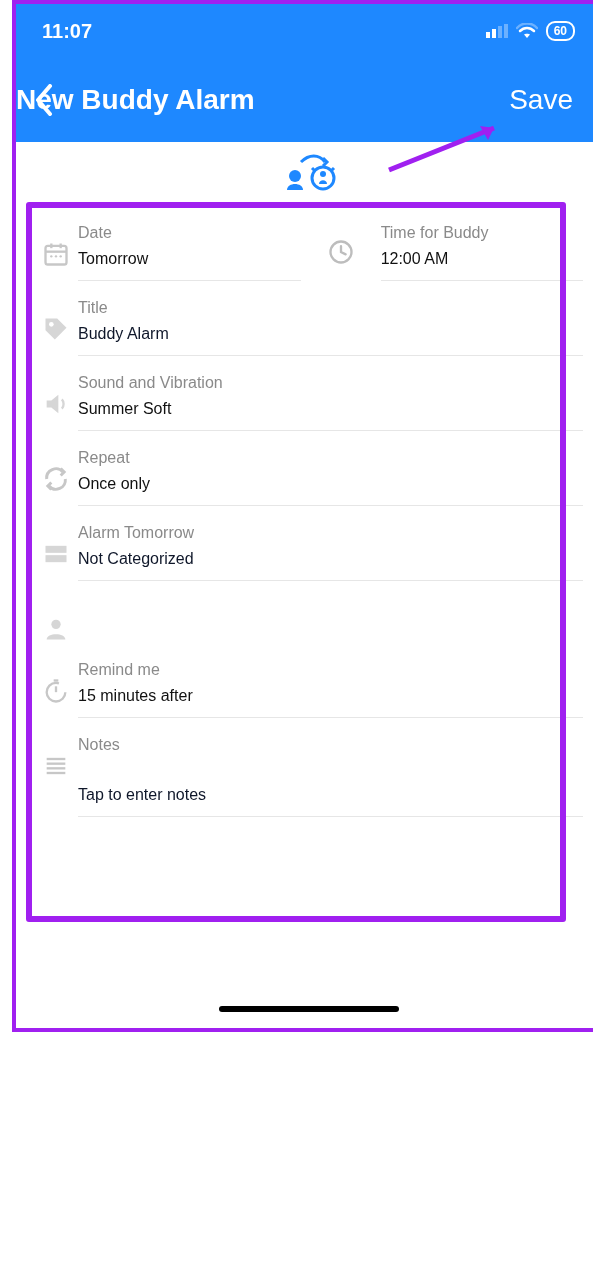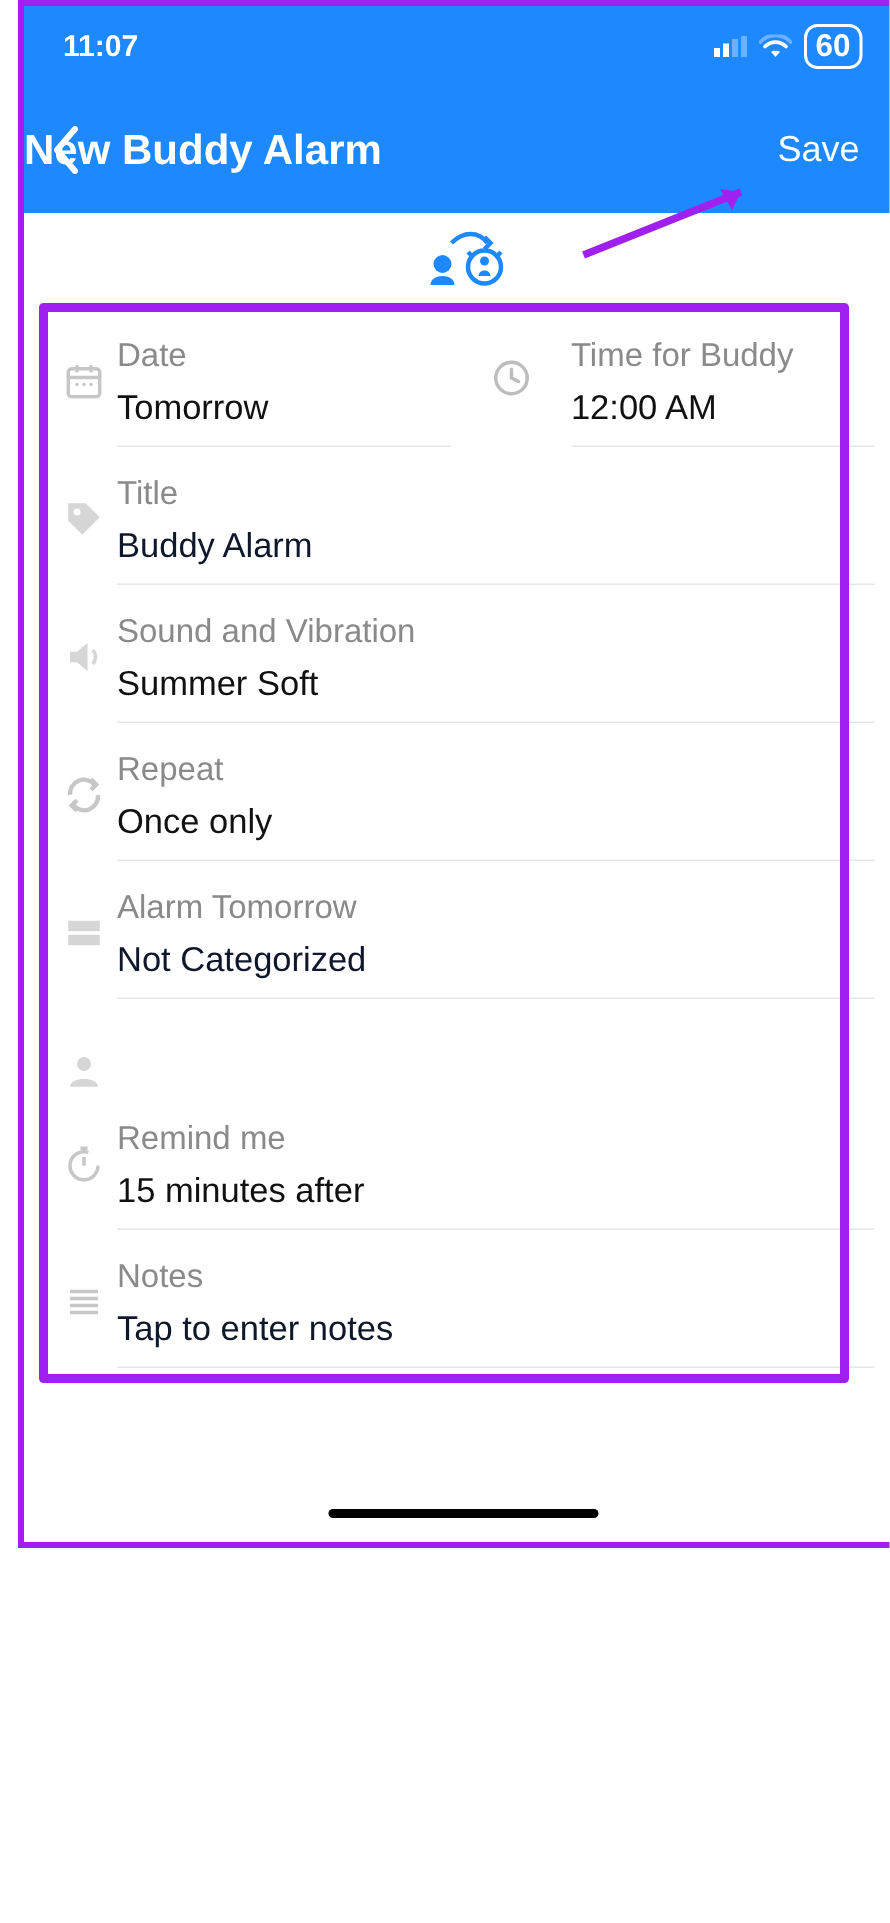--- a/index.html
+++ b/index.html
@@ -1,35 +1,35 @@
 <!DOCTYPE html>
 <html><head>
 <meta charset="utf-8">
 <style>
   * { box-sizing: border-box; margin: 0; padding: 0; }
   html, body { width: 593px; height: 1282px; font-family: -apple-system, Helvetica, Arial, sans-serif; background: #fff; }
   .frame { width: 593px; height: 1032px; border: 4px solid #a020f0; position: relative; overflow: hidden; background:#fff;margin-left:12px; }
   .status-bar { height: 54px; background:#1e88ff; color:#fff; display:flex; align-items:center; justify-content:space-between; padding: 0 26px; font-size:20px; font-weight:600; }
   .status-right { display:flex; align-items:center; gap:8px; }
-  .battery-pill { border:2px solid #fff; border-radius:9px; padding:1px 6px; font-size:21px; font-weight:700; display:flex; align-items:center;}
+  .battery-pill { border:2px solid #fff; border-radius:9px; padding:1px 6px; font-size:12px; font-weight:700; display:flex; align-items:center;}
   .nav-bar { height: 84px; background:#1e88ff; color:#fff; display:flex; align-items:center; justify-content:flex-start; position:relative; }
   .nav-title { font-size:28px; font-weight:700; }
   .back-btn { position:absolute; left:18px; top:50%; transform:translateY(-50%); color:#fff; }
-  .save-btn { position:absolute; right:28px; top:50%; transform:translateY(-50%); color:#fff; font-size:24px; font-weight:400;}
+  .save-btn { position:absolute; right:28px; top:50%; transform:translateY(-50%); color:#fff; font-size:28px; font-weight:400;}
   .hero { display:flex; justify-content:center; padding:10px 0 14px 0; }
   .form { padding: 0 18px; }
   .row { display:flex; align-items:flex-start; padding: 12px 0 0 0; }
   .row .icon { width:44px; display:flex; justify-content:center; padding-top:22px; color:#c7c7c7;}
   .row .fields { flex:1; display:flex; gap:26px; }
   .field { flex:1; display:flex; flex-direction:column; border-bottom:1px solid #e6e6e6; padding: 6px 0 12px 0;}
-  .field-label { color:#8a8a8a; font-size:22px; margin-bottom:8px; }
-  .field-value { color:#111; font-size:23px; }
+  .field-label { color:#8a8a8a; font-size:16px; margin-bottom:8px; }
+  .field-value { color:#111; font-size:16px; }
   .field-value.placeholder { color:#0f172a; }
   .time-icon { color:#bdbdbd; padding-top:20px; }
-  .notes .field { border-bottom:1px solid #e6e6e6;}
+  .notes .field { border-bottom:1px solid #e6e6e6;gap:24px;}
   .highlight-box { position:absolute; border:6px solid #a020f0; border-radius:3px; left:10px; top:198px; width:540px; height:720px; pointer-events:none; }
   .arrow { position:absolute; left:368px; top:116px; pointer-events:none; }
   .home-indicator { position:absolute; bottom:16px; left:50%; transform:translateX(-50%); width:180px; height:6px; background:#000; border-radius:3px; }
   svg { display:block; }
 </style>
 </head>
 <body>
 
 <div class="frame">
 

